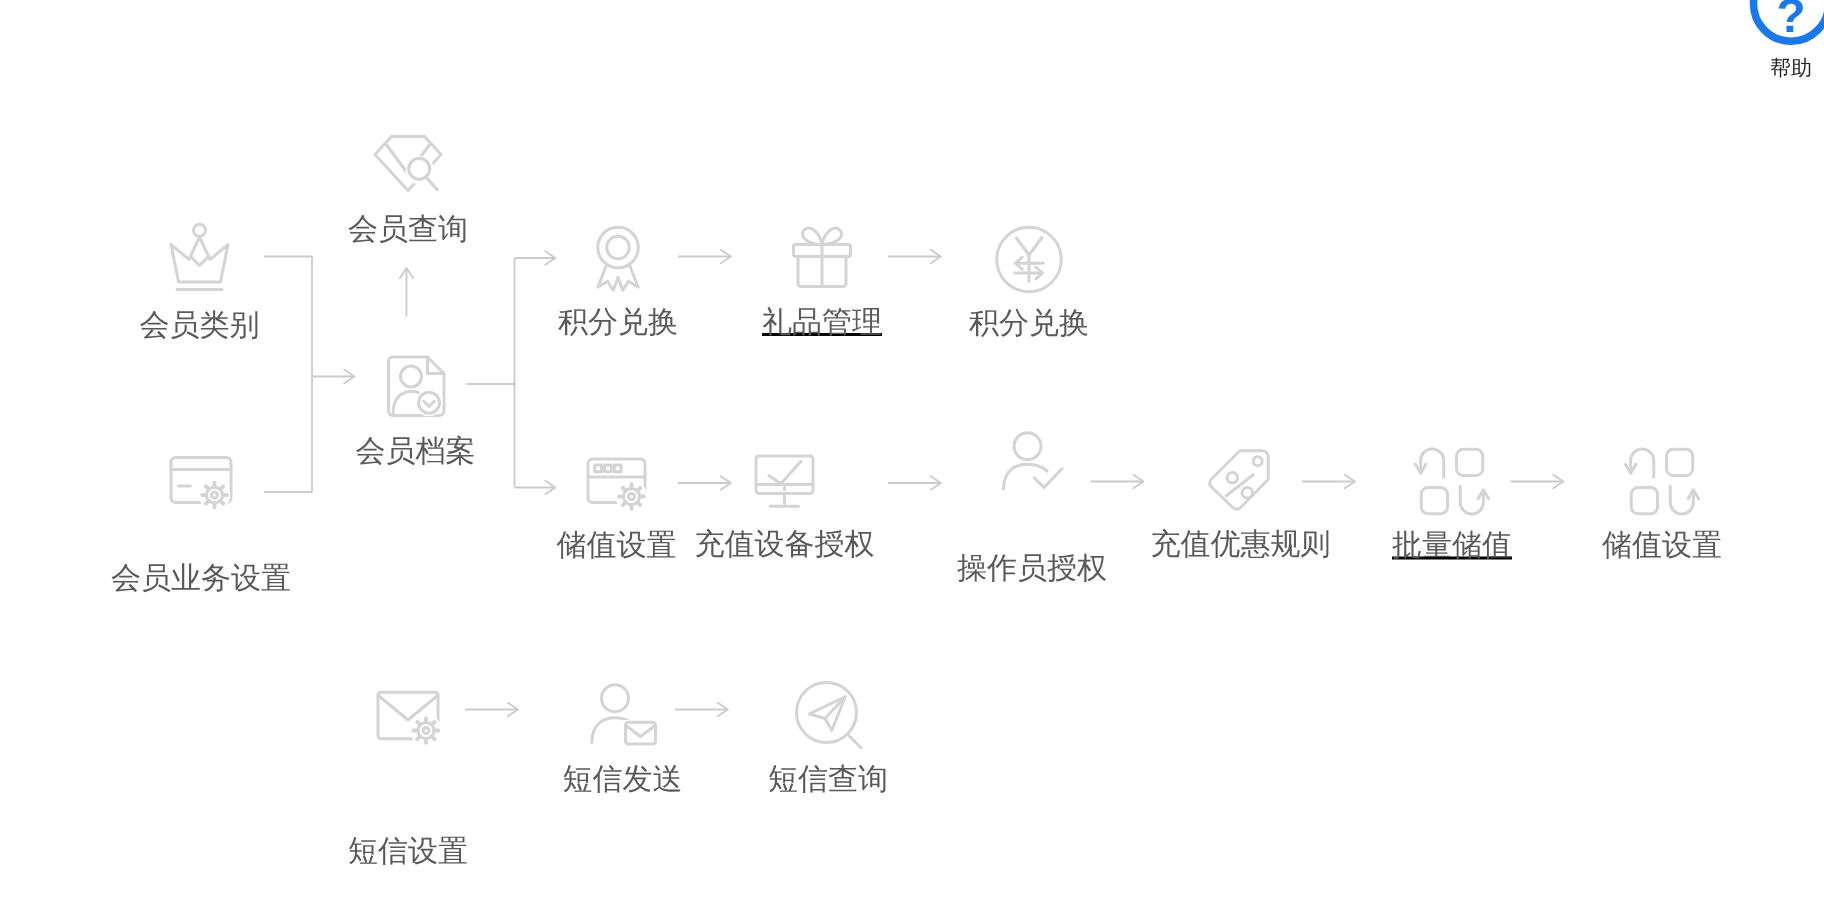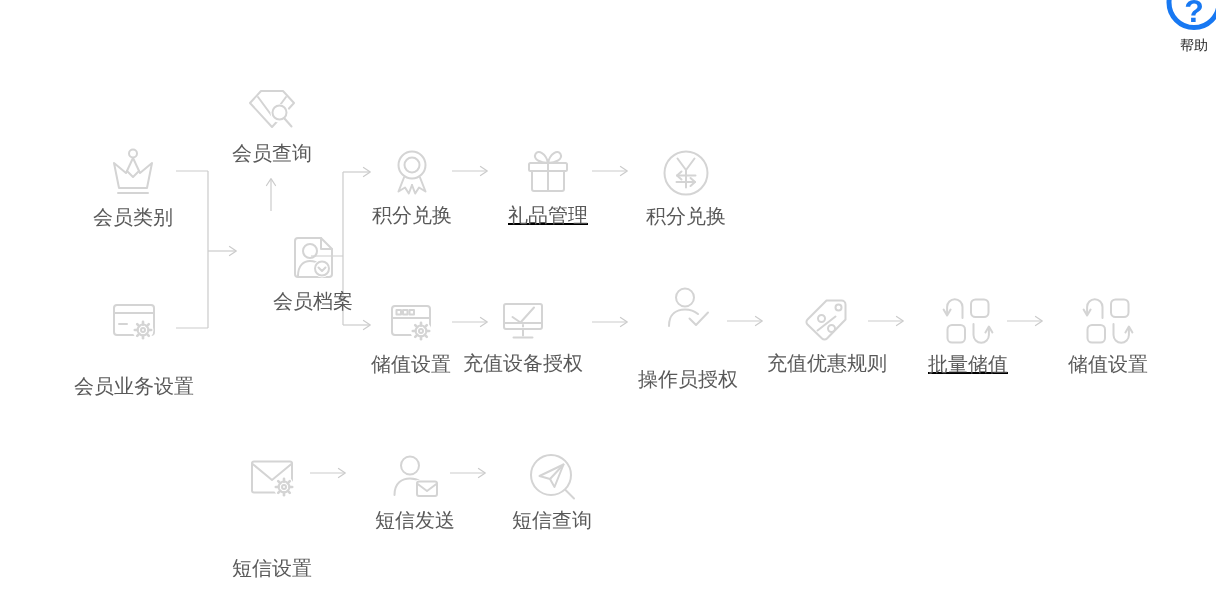--- a/index.html
+++ b/index.html
@@ -91,21 +91,21 @@
         <svg width="56" height="56" viewBox="0 0 56 56" fill="none" stroke="#d4d4d4" stroke-width="2" stroke-linecap="round" stroke-linejoin="round">
     <path d="M17 9 H39 L50 21 L28 45 L6 21 Z"></path>
     <path d="M14 15 L28 34 L42 15"></path>
     <circle cx="36" cy="31.5" r="9.5" fill="#fff" stroke="none"></circle>
     <circle cx="35.5" cy="30.5" r="7"></circle>
     <path d="M40.5 36.5 L47.5 44.5"></path>
         </svg>
       </span>
       <span class="label">会员查询</span>
     </div>
-    <div class="node" style="left: 277px; top: 230px; margin-left: 36px;">
+    <div class="node" style="left: 277px; top: 230px;">
       <span class="icon">
         <svg width="56" height="56" viewBox="0 0 56 56" fill="none" stroke="#d4d4d4" stroke-width="2" stroke-linecap="round" stroke-linejoin="round">
     <path d="M10 11 a3 3 0 0 1 3 -3 H36 L47 19 V44 a3 3 0 0 1 -3 3 H13 a3 3 0 0 1 -3 -3 Z"></path>
     <path d="M36 8 V19 H47"></path>
     <circle cx="25" cy="21" r="7"></circle>
     <path d="M13 46 C13 35 19 31 25 31 C29 31 32 32 34.5 34.5"></path>
     <circle cx="37" cy="38.5" r="9" fill="#fff" stroke="none"></circle>
     <circle cx="37" cy="38.5" r="7"></circle>
     <path d="M33.5 37.5 L37 41 L40.5 37.5"></path>
         </svg>

